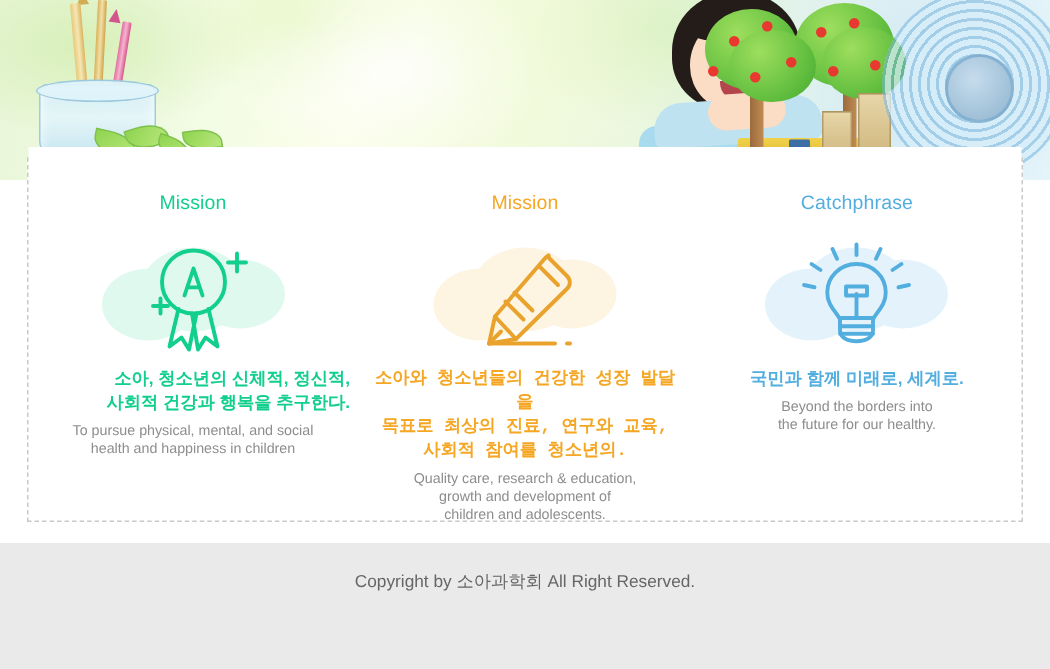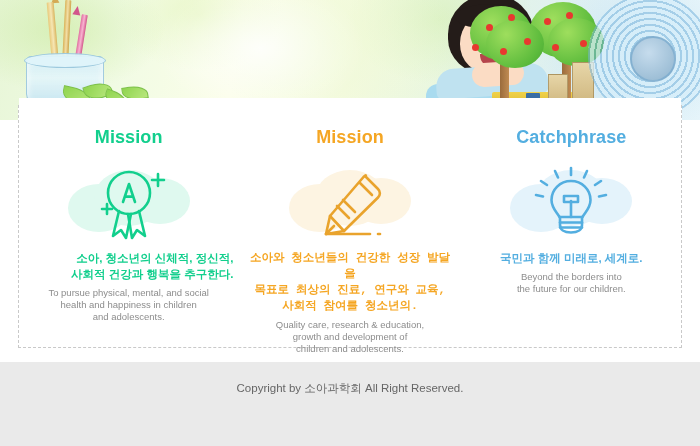--- a/index.html
+++ b/index.html
@@ -241,22 +241,22 @@
     display: flex;
   }
   .col {
     flex: 1 1 0;
     position: relative;
     text-align: center;
     padding-top: 23px;
     box-sizing: border-box;
   }
   .col-title {
-    font-size: 18px;
-    font-weight: bold;
+    font-size: 13px;
+    font-weight: normal;
     letter-spacing: .1px;
     line-height: 1;
   }
   .col.mission .col-title { color: #12cf8d; }
   .col.vision  .col-title { color: #f5a623; }
   .col.catch   .col-title { color: #53aee0; }
 
   .icon-wrap {
     position: relative;
     width: 100%;
@@ -410,21 +410,20 @@
             <path d="M73 10 L73 22 M67 16 L79 16"></path>
             <path d="M22 40 L22 50 M17 45 L27 45"></path>
           </g>
         </svg>
       </div>
 
       <p class="txt-ko">소아, 청소년의  신체적, 정신적,</p>
       <p class="txt-ko">사회적 건강과 행복을 추구한다.</p>
       <p class="txt-en">To pursue physical, mental, and social</p>
       <p class="txt-en" style="margin-top:0">health and happiness in children</p>
-      <p class="txt-en" style="margin-top:0">and adolescents.</p>
     </div>
 
     <div class="col vision">
       <div class="col-title">Mission</div>
 
       <div class="icon-wrap">
         <div class="blob">
           <span class="b-a"></span>
             <span class="b-b"></span>
             <span class="b-c"></span>
@@ -474,21 +473,21 @@
             <path d="M14 17 L20 21"></path>
             <path d="M74 17 L68 21"></path>
             <path d="M9 31 L16 32.5"></path>
             <path d="M79 31 L72 32.5"></path>
           </g>
         </svg>
       </div>
 
       <p class="txt-ko">국민과 함께 미래로, 세계로.</p>
       <p class="txt-en">Beyond the borders into</p>
-      <p class="txt-en" style="margin-top:0">the future for our children.</p>
+      <p class="txt-en" style="margin-top:0">the future for our healthy.</p>
     </div>
 
   </div>
 
   <div class="footer">
     <div class="footer-line l2">Copyright by 소아과학회 All Right Reserved.</div>
   </div>
 
 </div>
 

